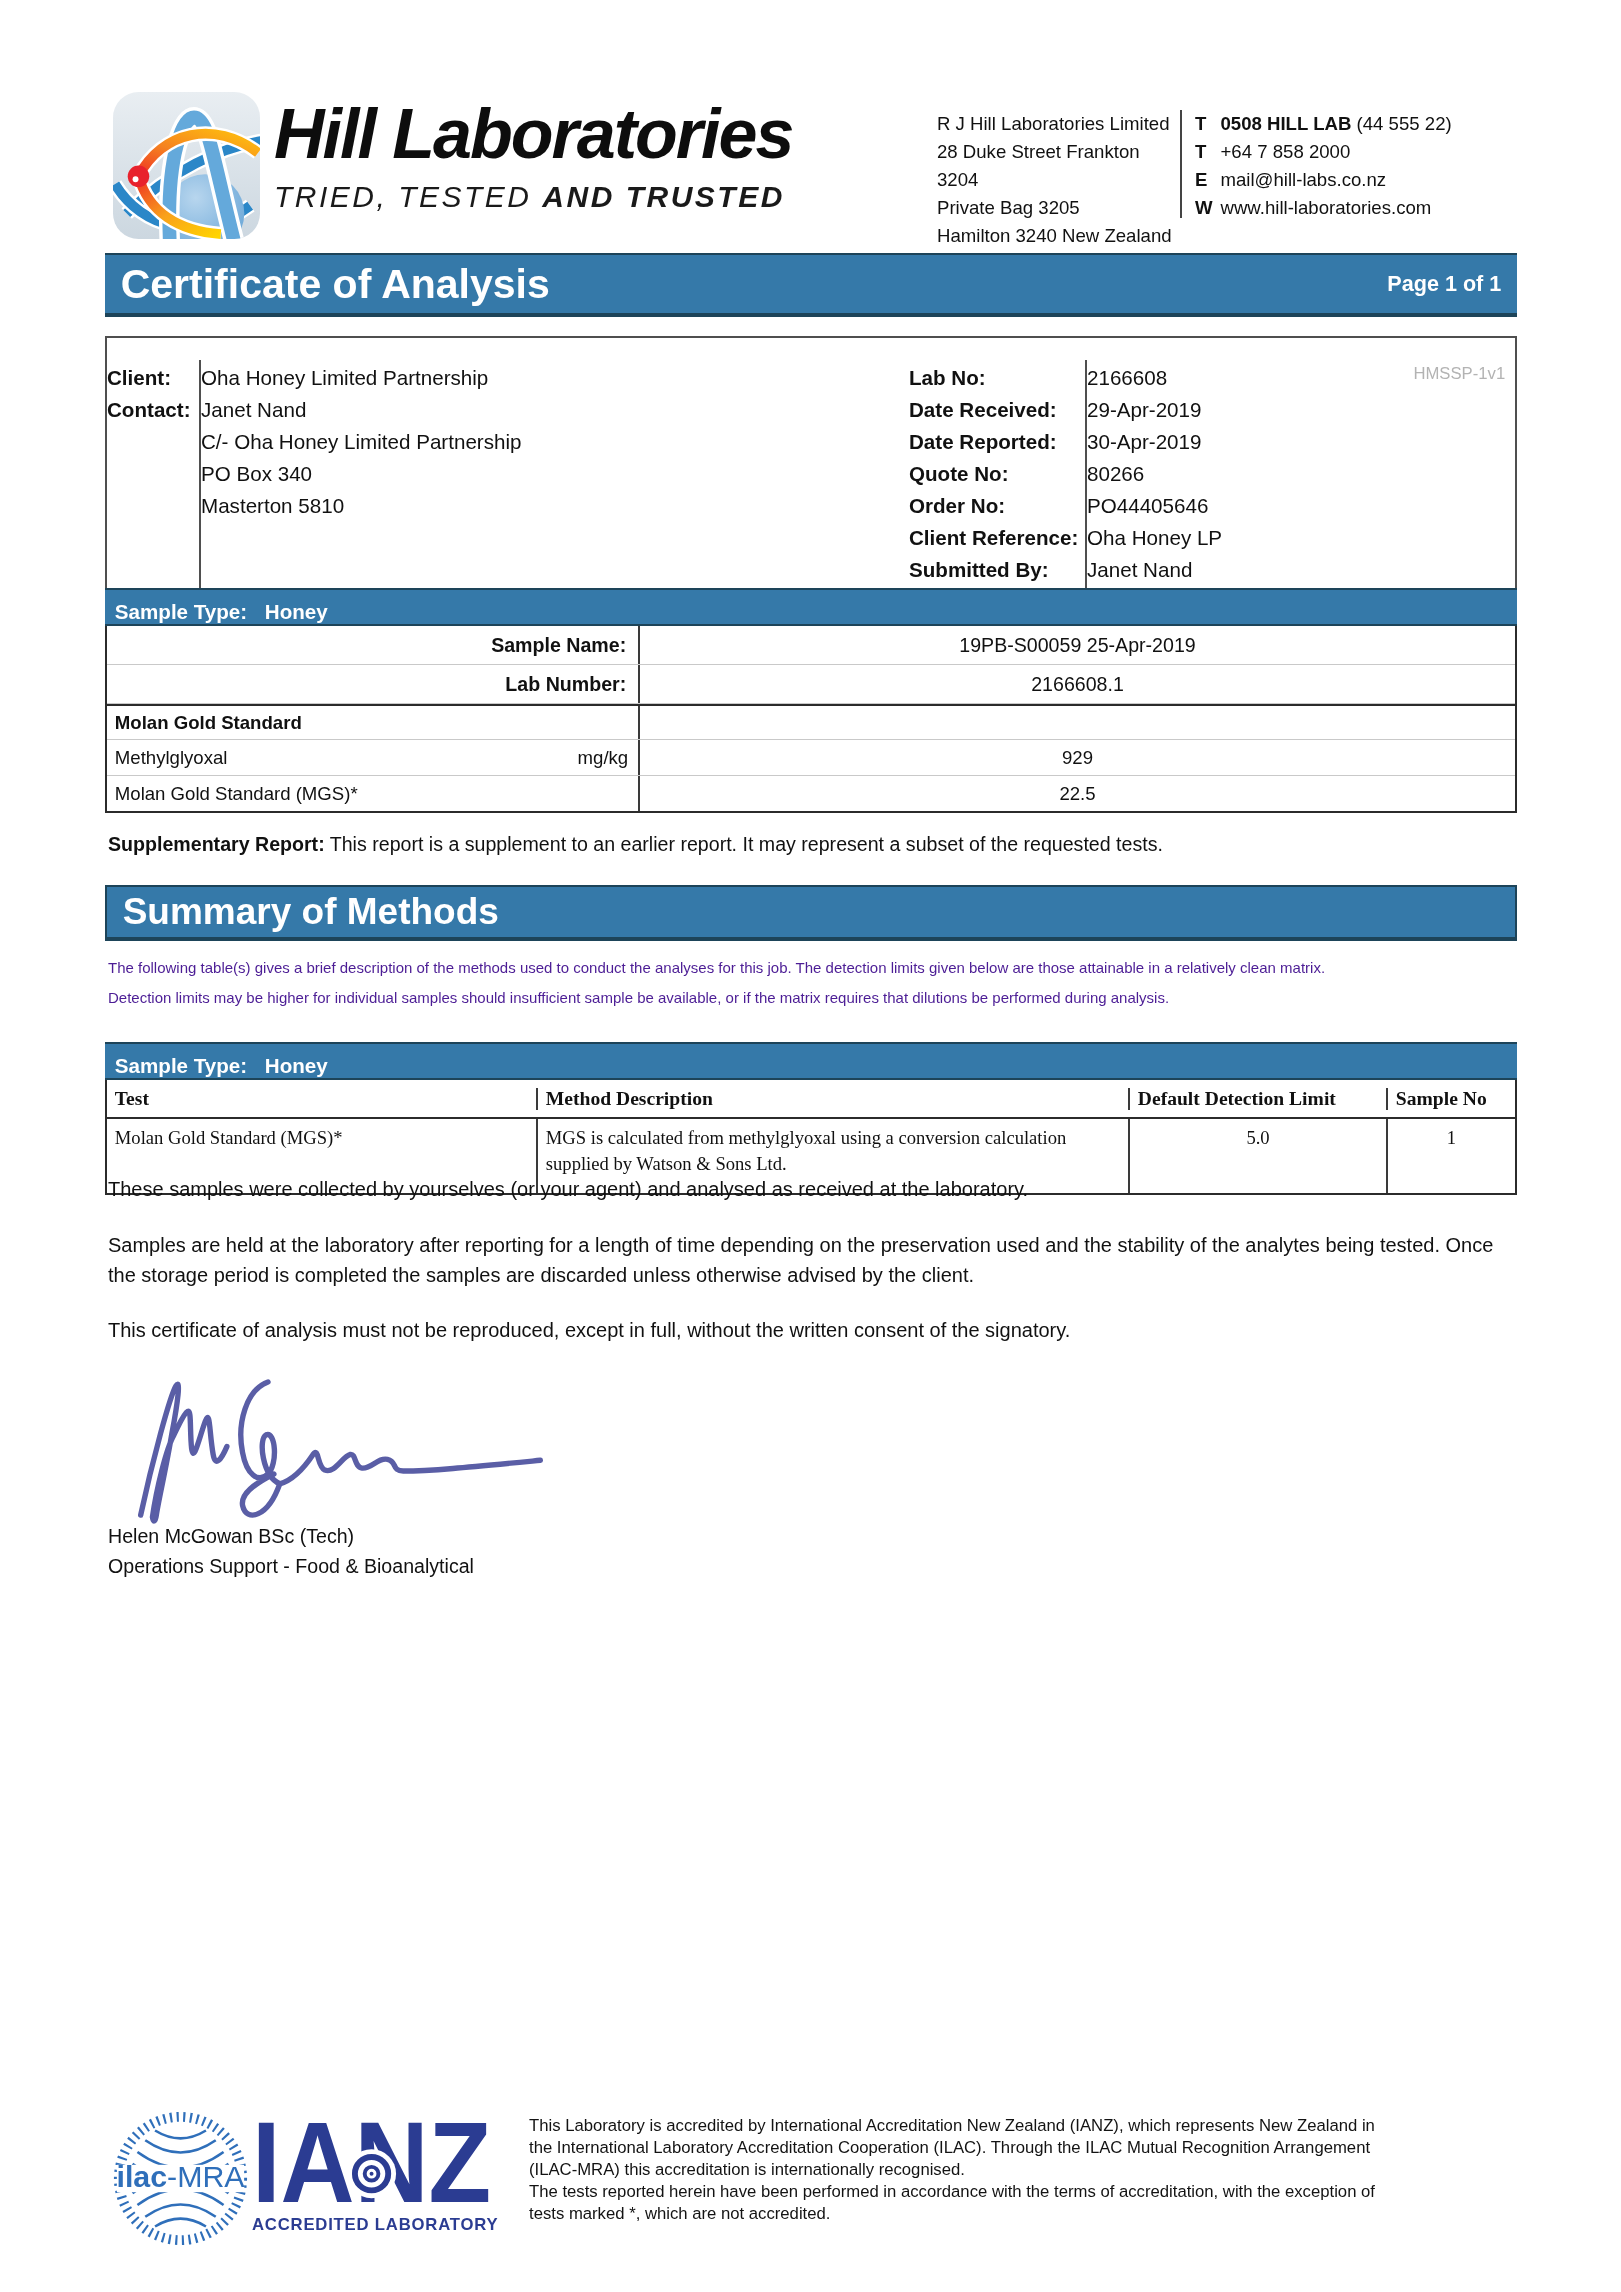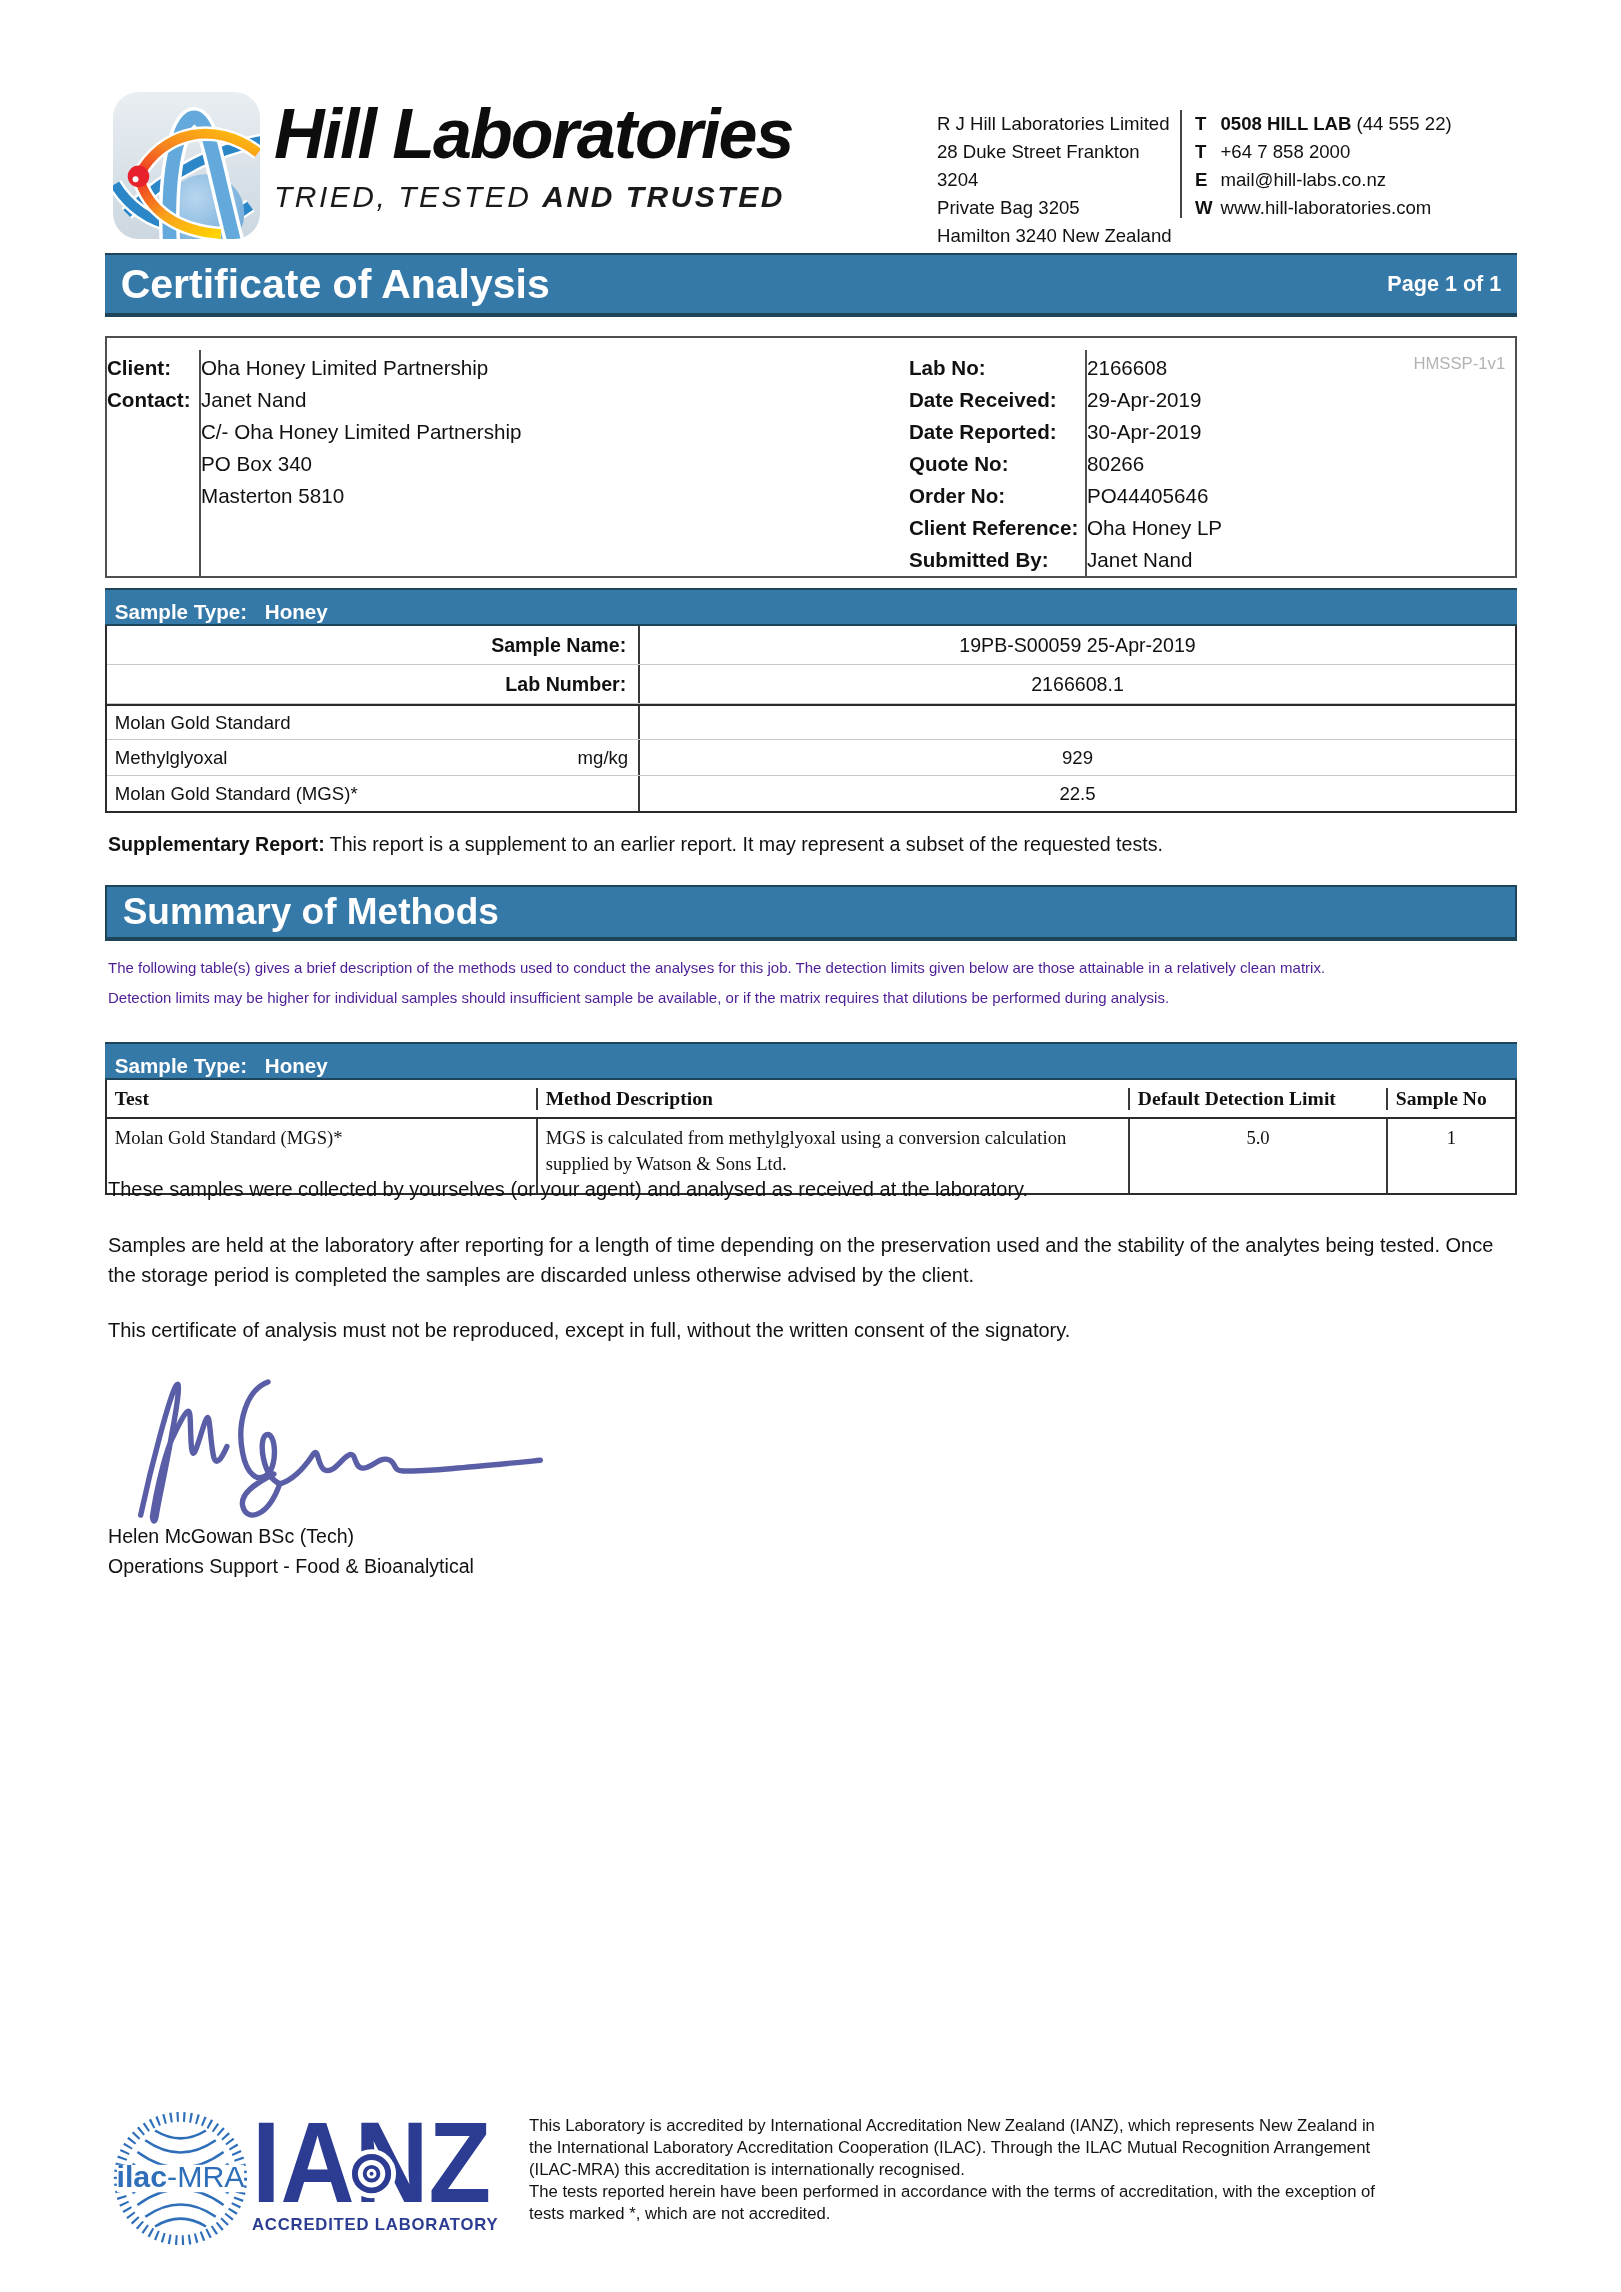--- a/index.html
+++ b/index.html
@@ -33,23 +33,23 @@
     color:#fff; display:flex; align-items:center;
   }
   .banner-main { top:253px; height:64px; padding:0 15.7px; }
   .banner-title { font-size:41px; font-weight:700; letter-spacing:0; }
   .banner-page { margin-left:auto; font-size:21.6px; font-weight:700; }
   .banner-summary { top:885px; height:56px; padding:0 15.7px; border-left:2.9px solid #1d4459; border-right:2.9px solid #1d4459; }
   .banner-summary .banner-title { font-size:37px; }
 
   
   .client-box {
-    position:absolute; left:105px; top:336px; width:1412px; height:242px;
+    position:absolute; left:105px; top:336px; width:1412px; height:290px;
     border:2px solid #4f4f4f; display:grid; grid-template-columns:94px 708px 176px 1fr;
-    font-size:20.6px; line-height:32px; padding-top:12px;
+    font-size:20.6px; line-height:32px; padding-top:22px;
   }
   .client-box .col { padding:2px 0 0 0; }
   .c-labels { border-right:2px solid #4f4f4f; padding-left:7.8px; font-weight:700; }
   .c-values { padding-left:11.8px; }
   .m-labels { font-weight:700; }
   .m-values { border-left:2px solid #4f4f4f; padding-left:11.8px; position:relative; }
   .doc-code { position:absolute; right:9.8px; top:3.9px; font-size:16.7px; color:#b3b3b3; line-height:19.6px; }
 
   
   .stbar {
@@ -61,21 +61,21 @@
 
   
   .results { position:absolute; left:105px; top:588px; width:1412px; }
   .res-body { border:2px solid #2b2b2b; border-top:none; }
   .rrow { display:flex; }
   .rleft { width:533px; border-right:2px solid #3a3a3a; display:flex; align-items:center; }
   .rright { flex:1; display:flex; align-items:center; justify-content:center; }
   .row-info { height:39px; border-bottom:1px solid #c9c9c9; font-size:19.6px; }
   .row-info .rleft { justify-content:flex-end; font-weight:700; padding-right:11.8px; }
   .row-info:last-of-type { border-bottom:none; }
-  .row-group { height:35px; border-top:2px solid #2b2b2b; font-size:18.6px; font-weight:400; }
+  .row-group { height:35px; border-top:2px solid #2b2b2b; font-size:18.6px; font-weight:700; }
   .row-group .rleft { padding-left:7.8px; }
   .row-analyte { height:36px; border-top:1px solid #c9c9c9; font-size:18.6px; }
   .row-analyte .rleft { justify-content:space-between; padding:0 9.8px 0 7.8px; }
 
   
   .supplementary { position:absolute; left:108px; top:833px; width:1409px; font-size:19.6px; }
   .supplementary .slabel { font-weight:700; }
 
   
   .sm-intro { position:absolute; left:108px; top:953px; width:1409px; font-size:15px; line-height:30px; color:#4c1d95; }

